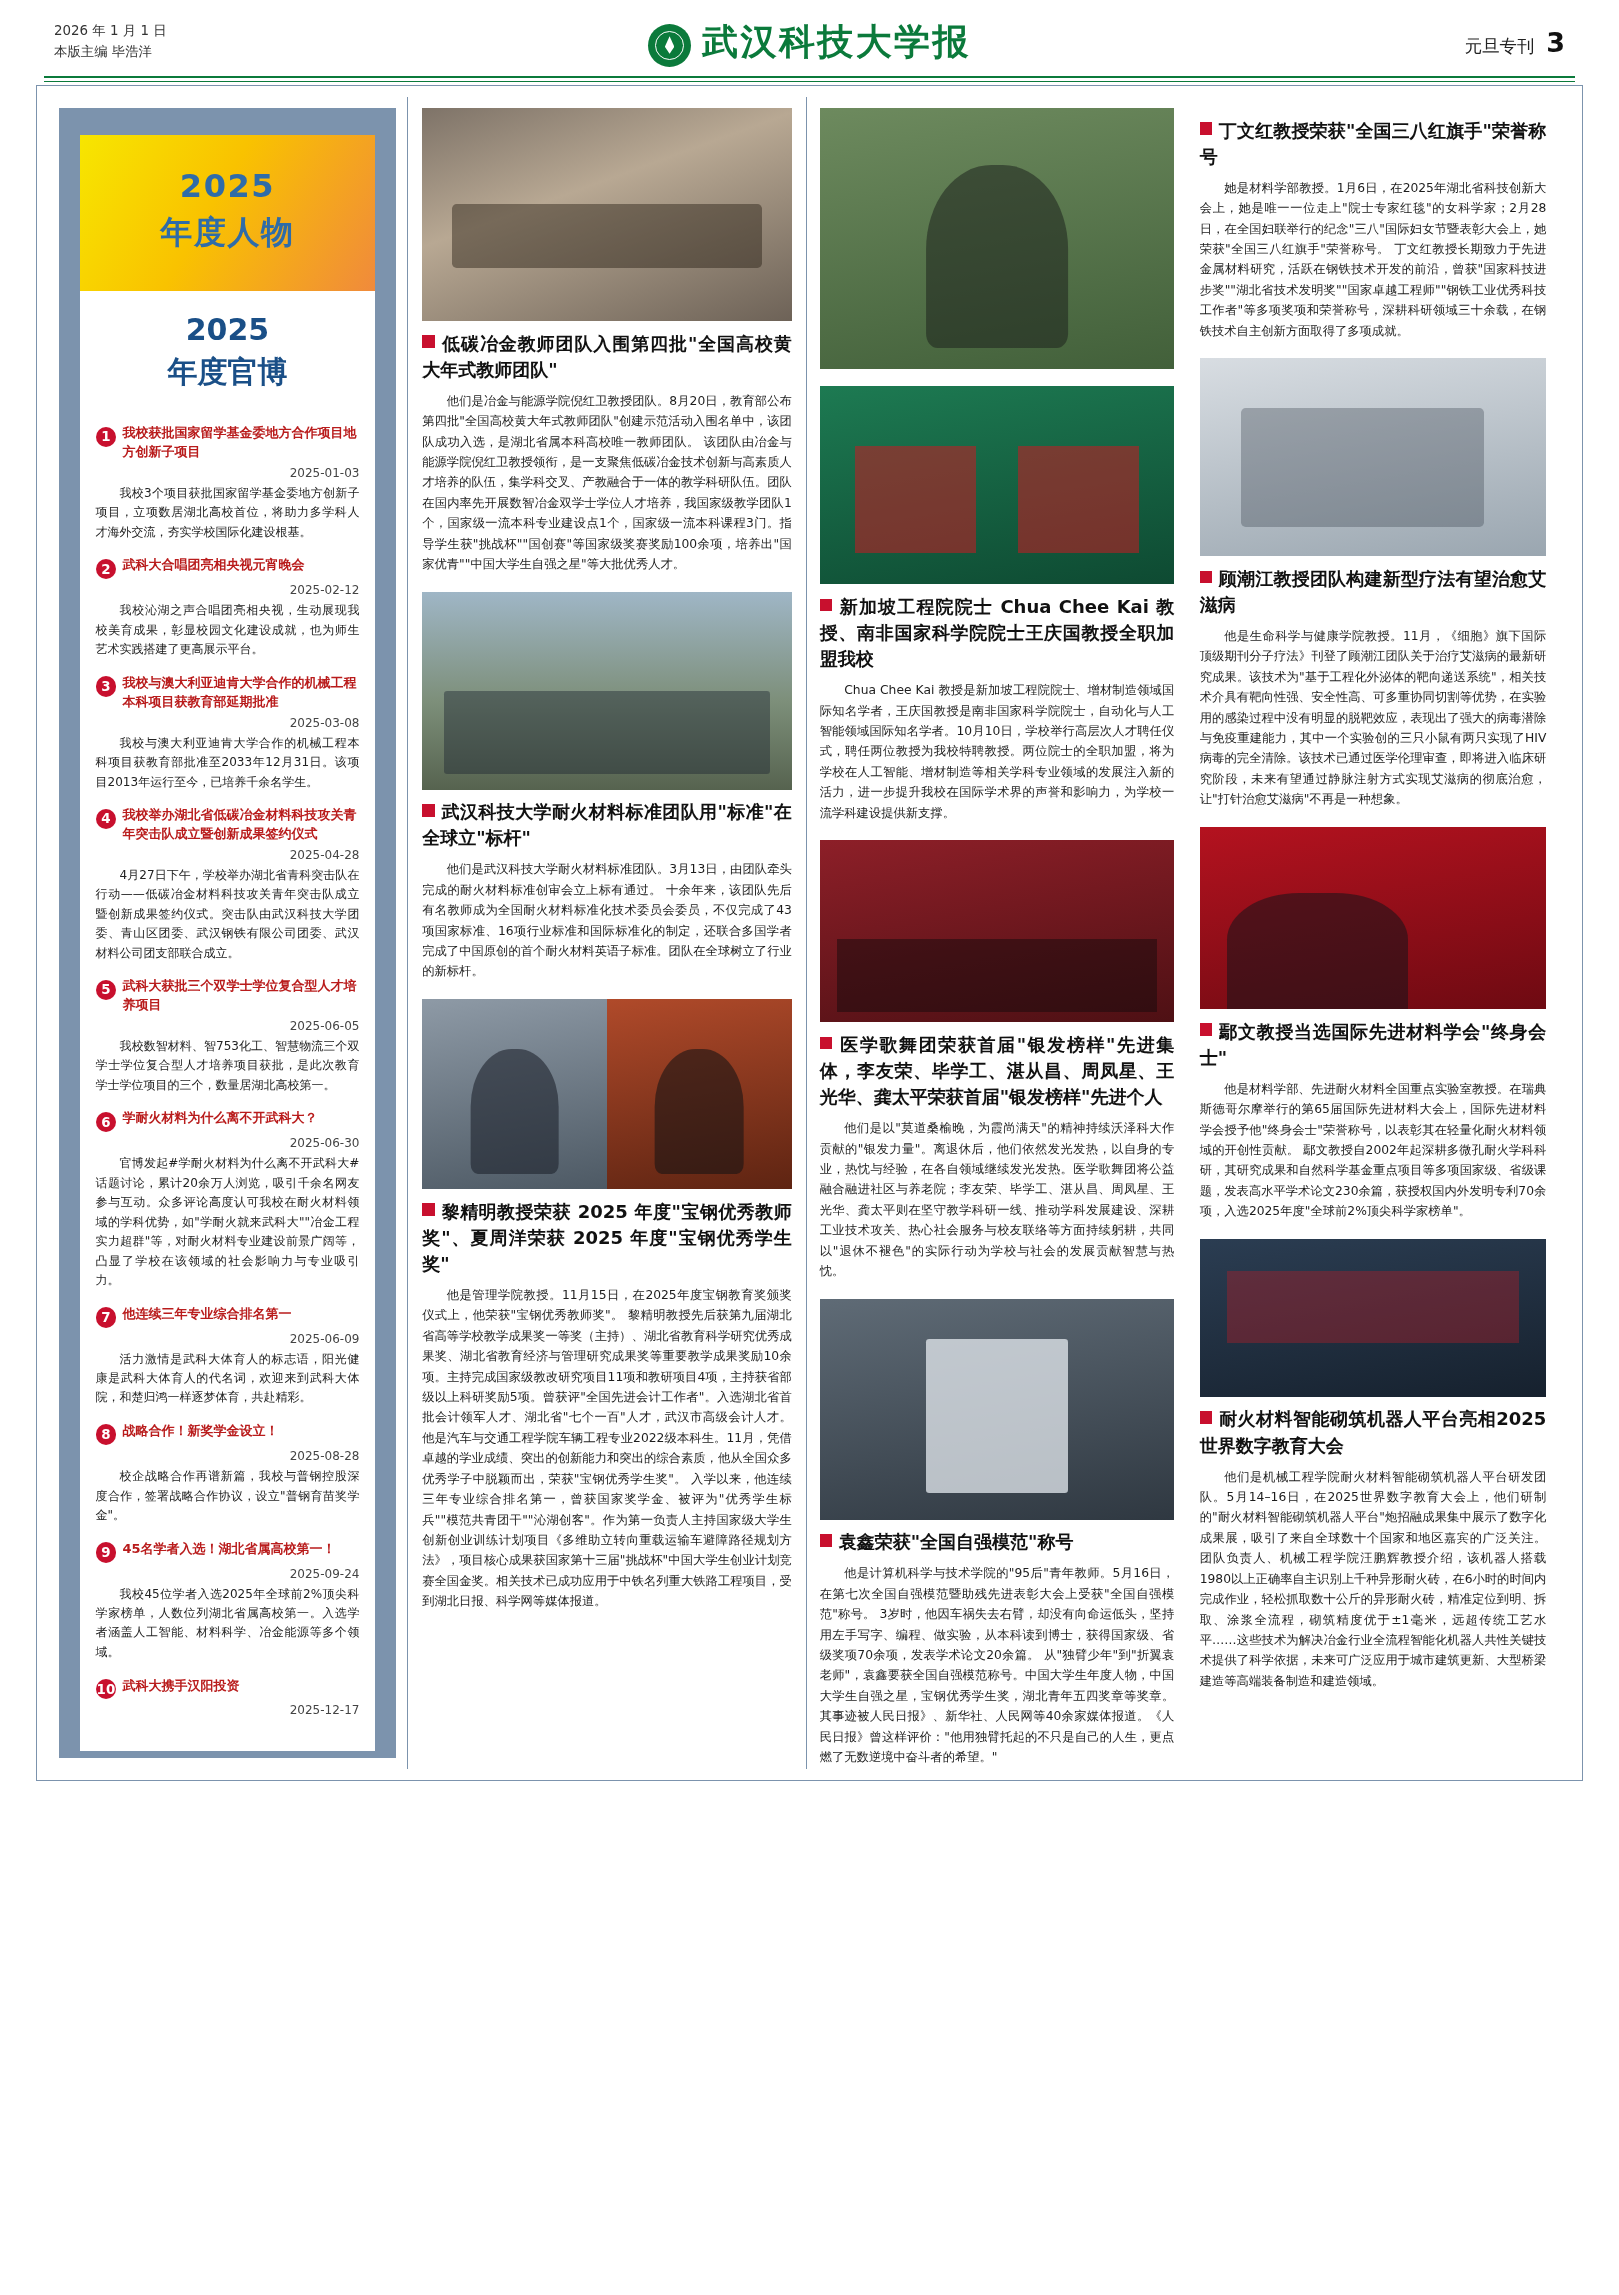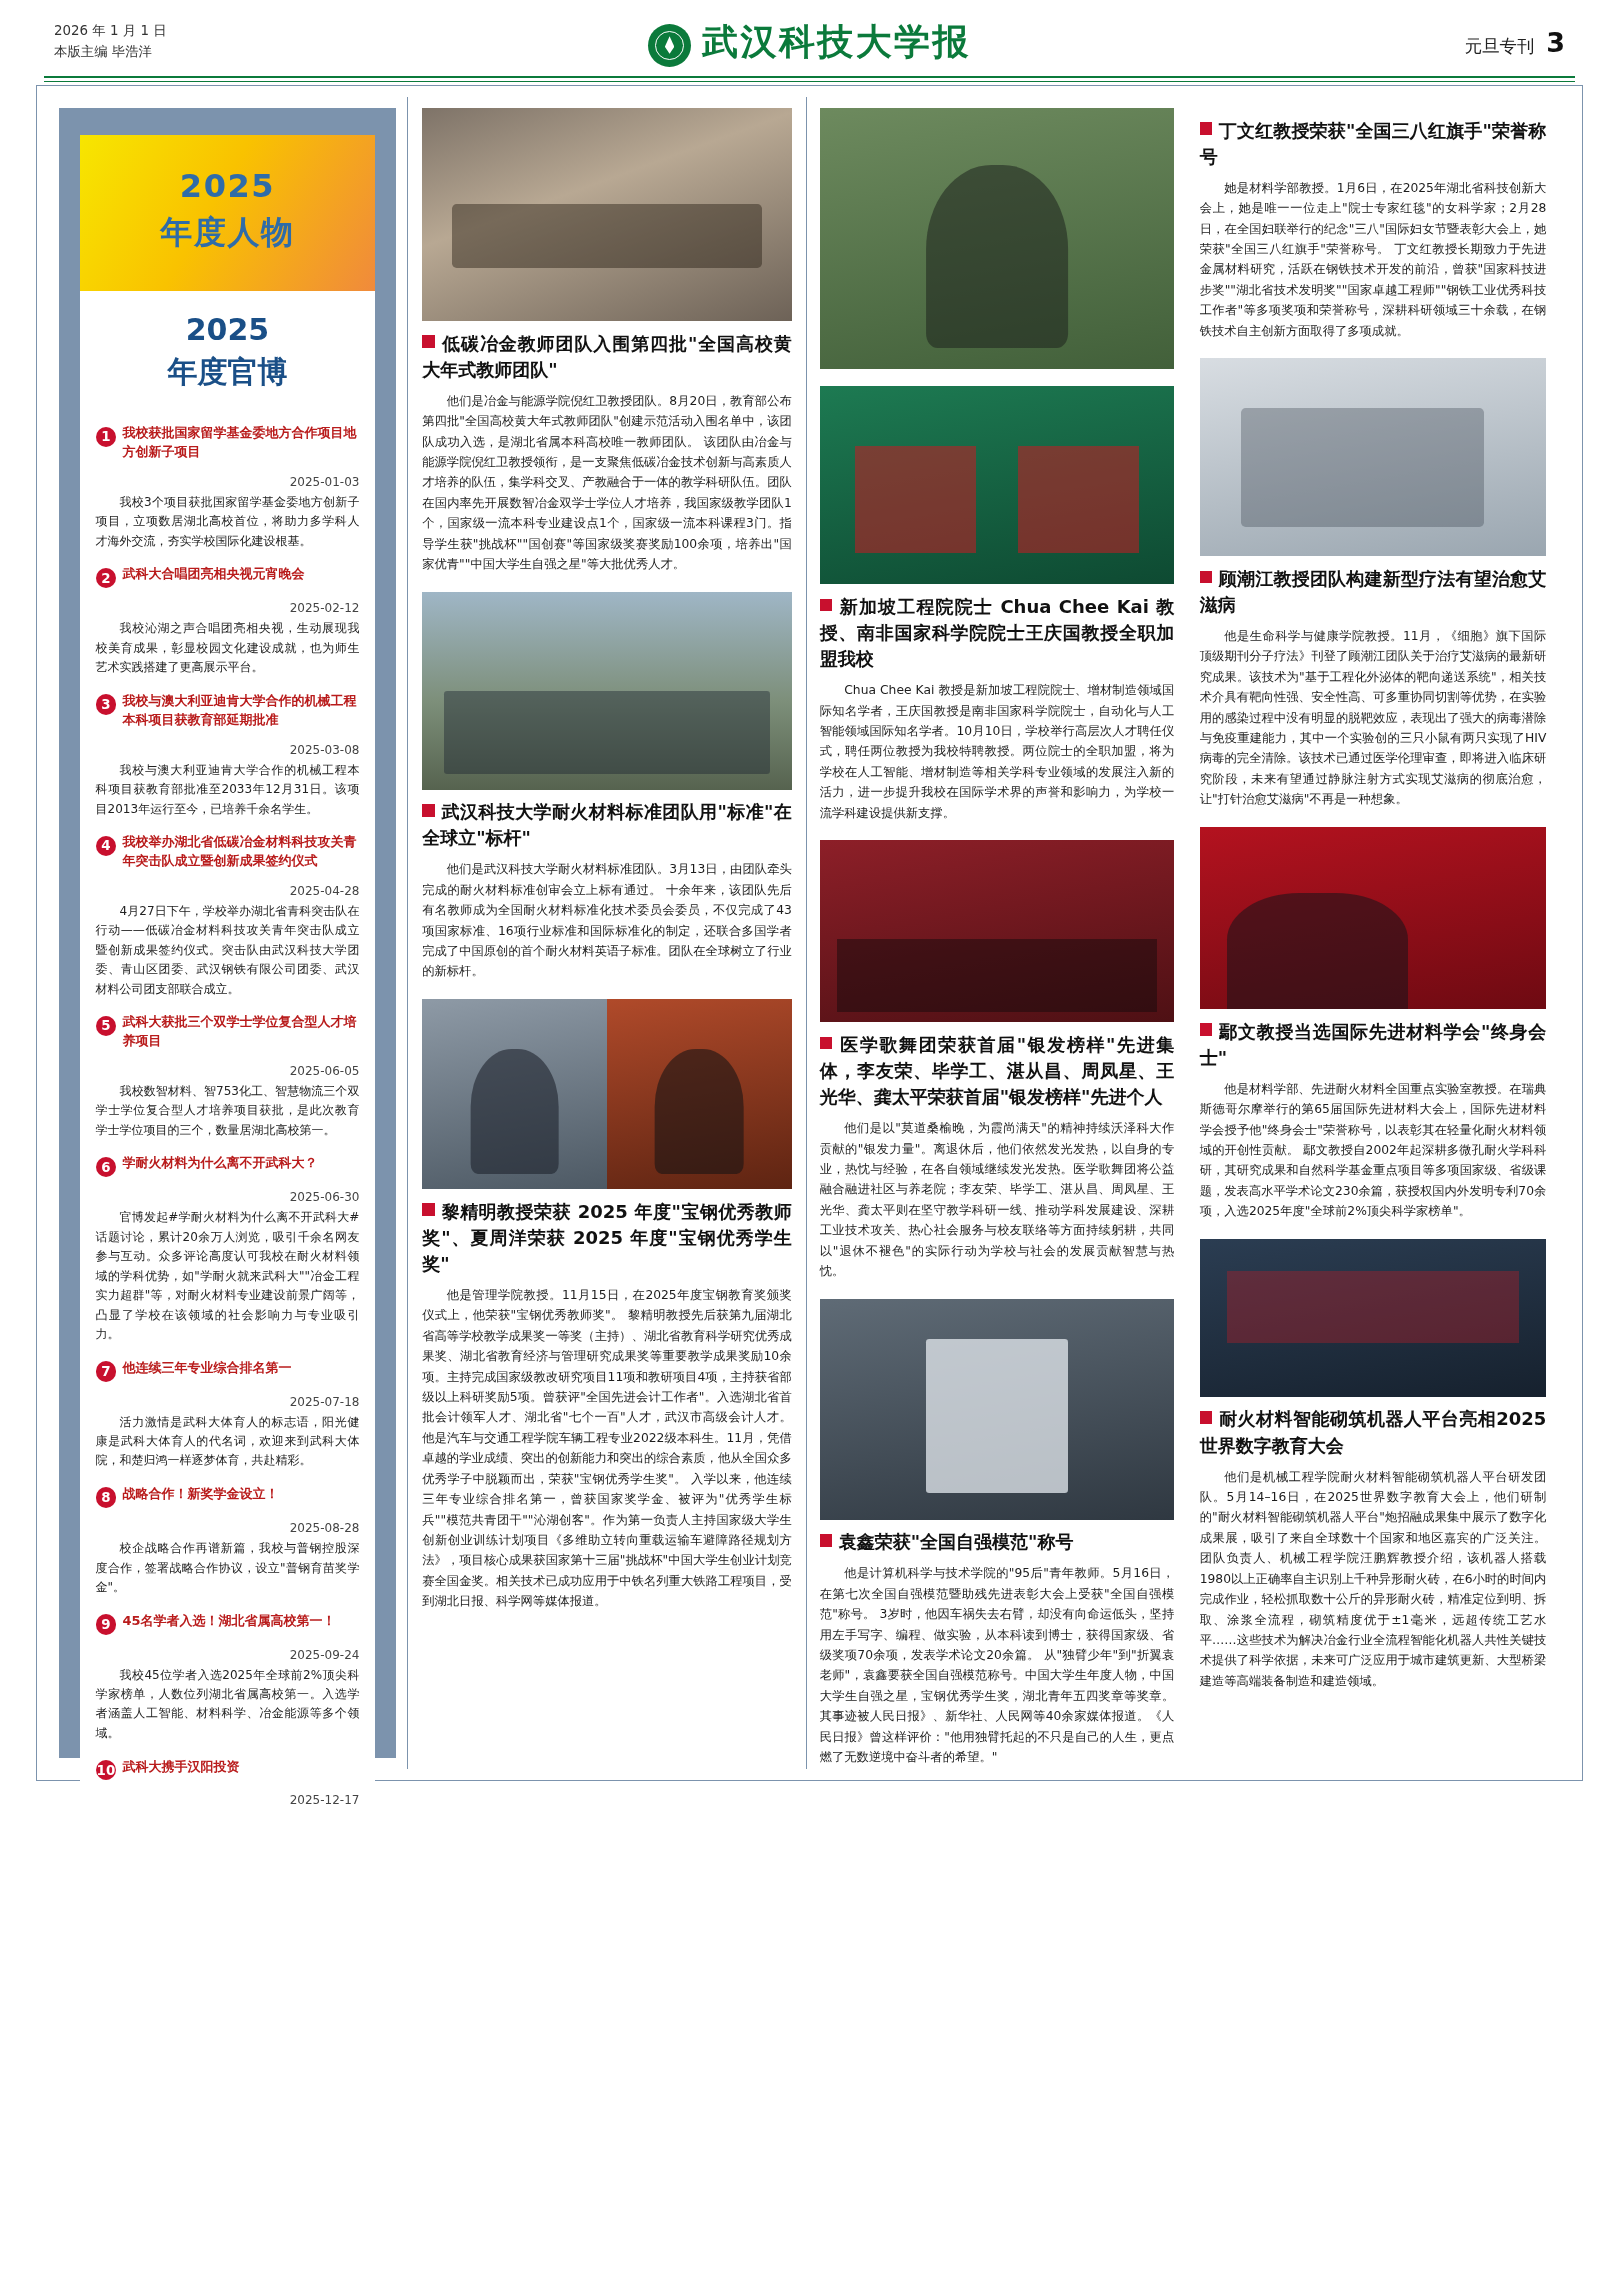--- a/index.html
+++ b/index.html
@@ -79,21 +79,21 @@
   .list-wrap{ background:#ffffff; padding:12.7px 16px 19px; }
   .li { margin-bottom:14.2px; }
   .li-head{ display:flex; gap:6.3px; align-items:flex-start; }
   .num{
     display:inline-flex; align-items:center; justify-content:center;
     width:20.6px;height:20.6px;border-radius:50%;
     background:#c8102e; color:#fff; font-size:13.4px; font-weight:bold;
     flex:0 0 auto; margin-top:2.4px;
   }
   .li-title{ font-size:13px; font-weight:bold; line-height:1.45; color:#b91c1c; }
-  .li-date{ font-size:12px; color:#444; text-align:right; margin:13px 0 4px; }
+  .li-date{ font-size:12px; color:#444; text-align:right; margin:4px 0 4px; }
   .li-body{ font-size:12px; line-height:1.62; text-align:justify; color:#222; text-indent:2em;}
 
   
   .art { margin-bottom:17.4px; }
   .art-title{
     font-size:18px; font-weight:bold; line-height:1.45; color:#111;
     margin:9.5px 0 8px; text-align:justify;
   }
   .sq{
     display:inline-block; width:12.7px;height:12.7px;background:#c8102e;
@@ -220,21 +220,21 @@
                 </div>
               <div class="li-date">2025-06-30</div>
               <div class="li-body">官博发起#学耐火材料为什么离不开武科大#话题讨论，累计20余万人浏览，吸引千余名网友参与互动。众多评论高度认可我校在耐火材料领域的学科优势，如"学耐火就来武科大""冶金工程实力超群"等，对耐火材料专业建设前景广阔等，凸显了学校在该领域的社会影响力与专业吸引力。</div>
             </div>
 
             <div class="li">
               <div class="li-head">
                   <span class="num">7</span>
                   <span class="li-title">他连续三年专业综合排名第一</span>
                 </div>
-              <div class="li-date">2025-07-18</div>
+              <div class="li-date">2025-06-09</div>
               <div class="li-body">活力激情是武科大体育人的标志语，阳光健康是武科大体育人的代名词，欢迎来到武科大体院，和楚归鸿一样逐梦体育，共赴精彩。</div>
             </div>
 
             <div class="li">
               <div class="li-head">
                   <span class="num">8</span>
                   <span class="li-title">战略合作！新奖学金设立！</span>
                 </div>
               <div class="li-date">2025-08-28</div>
               <div class="li-body">校企战略合作再谱新篇，我校与普钢控股深度合作，签署战略合作协议，设立"普钢育苗奖学金"。</div>

